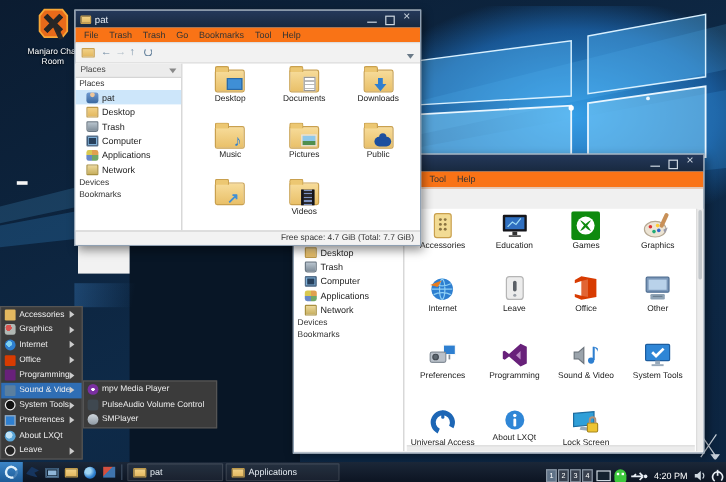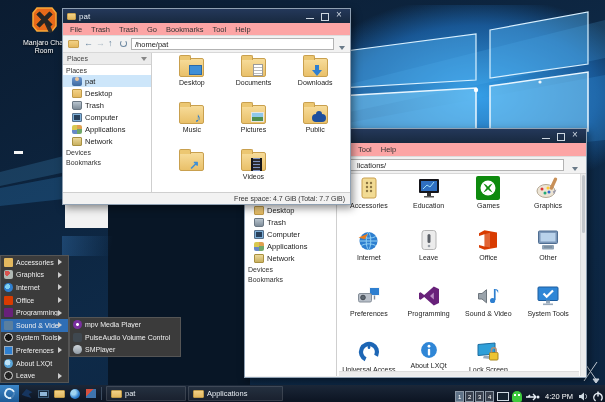--- a/index.html
+++ b/index.html
@@ -22,21 +22,21 @@
 .dicon .lbl{display:block;margin-top:2px;font-size:7px;line-height:8px;color:#fff;text-shadow:0 1px 2px #000}
 
 .win{position:absolute;background:#f0f0f0;border:1px solid #8fa0b2;box-shadow:2px 3px 8px rgba(0,0,0,.45)}
 .tbar{height:14px;background:linear-gradient(#24385a,#18293f);display:flex;align-items:center;padding:0 4px;color:#e8eef5}
 .tbar .ttl{font-size:8px;margin-left:3px;flex:1;white-space:nowrap;overflow:hidden}
 .tfold{width:9px;height:7px;background:linear-gradient(#f2d186,#e3b85f);border:1px solid #caa14f;border-radius:1px;flex:none}
 .wc{width:12px;height:10px;margin-left:3px;position:relative;flex:none}
 .wc-min::before{content:"";position:absolute;left:2px;right:2px;bottom:2px;height:1px;background:#cdd6e0}
 .wc-max::before{content:"";position:absolute;left:2px;top:2px;width:6px;height:6px;border:1px solid #cdd6e0}
 .wc-close::before{content:"\00d7";position:absolute;left:2px;top:-2px;font-size:10px;color:#cdd6e0}
-.mbar{display:flex;gap:9px;align-items:center;background:#fca5a5;border-bottom:1px solid #ddd;padding:0 7px;color:#333}
+.mbar{display:flex;gap:9px;align-items:center;background:#f97316;border-bottom:1px solid #ddd;padding:0 7px;color:#333}
 .mbar span{font-size:7.5px}
 .tool{position:relative;background:#f2f2f2;border-bottom:1px solid #d8d8d8}
 .addr{position:absolute;top:2px;height:12px;background:#fff;border:1px solid #b3b3b3;font-size:7.5px;color:#222;line-height:11px;white-space:nowrap;overflow:hidden}
 .drop{position:absolute;top:3px;width:14px;height:11px;text-align:center}
 .drop::before{content:"";display:inline-block;margin-top:4px;border:3px solid transparent;border-top:4px solid #6a7a88}
 .tbtn{font-size:9px;color:#6c87a0;position:absolute;top:2px}
 .tbtn.dis{color:#b4c0ca}
 .refr{position:absolute;top:4px;width:7px;height:7px;border:1.5px solid #6c87a0;border-radius:50%;border-top-color:transparent}
 .tbfold{position:absolute;top:4px;width:11px;height:8px;background:linear-gradient(#f2d186,#e3b85f);border:1px solid #caa14f;border-radius:1px}
 .body{position:absolute;left:0;right:0;background:#fff}
@@ -164,24 +164,20 @@
     <div class="tbar">
       <span class="ttl"></span>
       <span class="wc wc-min"></span>
       <span class="wc wc-max"></span>
       <span class="wc wc-close"></span>
     </div>
     <div class="mbar" style="height:14px;padding-left:113px">
       <span>Tool</span>
       <span>Help</span>
     </div>
-    <div class="tool" style="height:17px">
-      <span class="addr" style="left:86px;right:22px;padding-left:25px">lications/</span>
-      <span class="drop" style="right:4px"></span>
-    </div>
     <div class="body" style="top:45px;bottom:1px">
       <div class="side" style="width:92px">
         <div style="padding-top:30px">
           <div class="sitem">
               <span class="mi mi-folder"></span>
               <span>Desktop</span>
             </div>
           <div class="sitem">
               <span class="mi mi-trash"></span>
               <span>Trash</span>
@@ -361,21 +357,20 @@
       <span>Bookmarks</span>
       <span>Tool</span>
       <span>Help</span>
     </div>
     <div class="tool" style="height:17px">
       <span class="tbfold" style="left:5px"></span>
       <span class="tbtn" style="left:21px">←</span>
       <span class="tbtn dis" style="left:33px">→</span>
       <span class="tbtn" style="left:45px">↑</span>
       <span class="refr" style="left:57px"></span>
-      <span class="addr" style="left:68px;right:16px;padding-left:3px">/home/pat</span>
       <span class="drop" style="right:1px"></span>
     </div>
     <div class="body" style="top:44px;bottom:12px">
       <div class="side" style="width:89px">
         <div class="phead">
             <span>Places</span>
             <i></i>
           </div>
         <div class="sgrp">Places</div>
         <div class="sitem sel">

